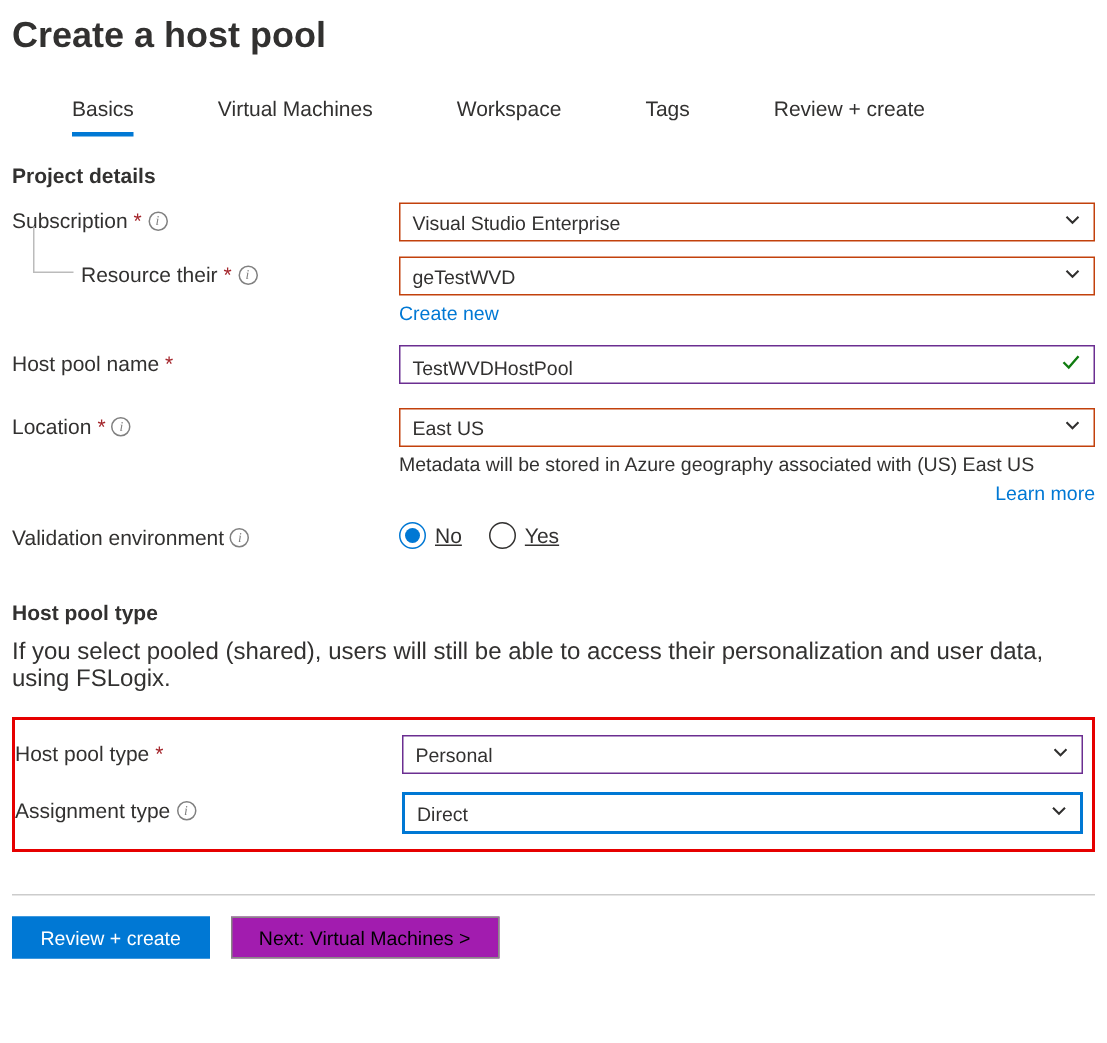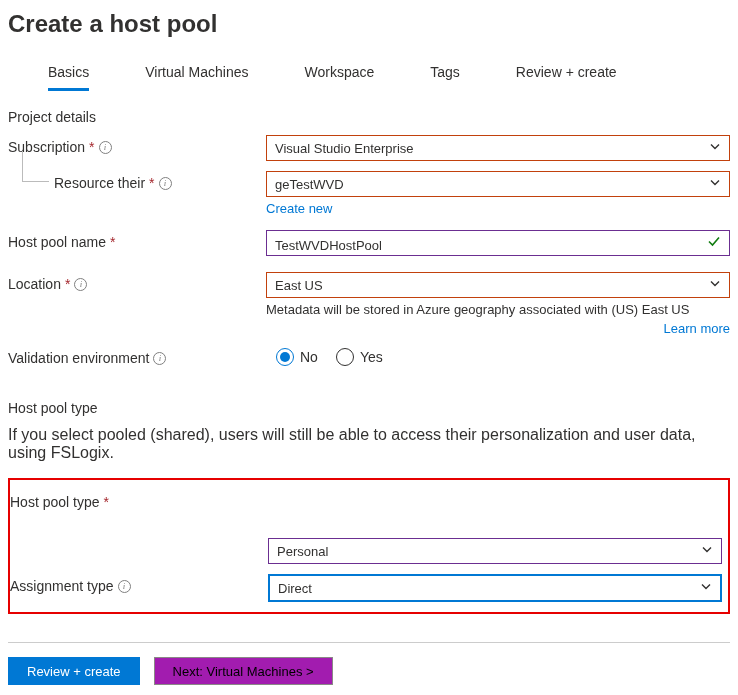--- a/index.html
+++ b/index.html
@@ -30,21 +30,21 @@
     color: #323130;
     cursor: pointer;
     border-bottom: 3px solid transparent;
     margin-left: 30px;
   }
   .tab.active {
     border-bottom-color: #0078d4;
     font-weight: 400;
   }
   .section-title {
-    font-weight: 400;
+    font-weight: 700;
     font-size: 14px;
     margin: 18px 0 10px 0;
   }
   .section-desc {
     font-size: 16px;
     color: #323130;
     margin-bottom: 16px;
   }
   .form-row {
     display: flex;
@@ -114,38 +114,38 @@
     cursor: pointer;
     display: inline-block;
     margin-top: 4px;
   }
   .helper {
     font-size: 13px;
     color: #323130;
     margin-top: 4px;
   }
   .helper-right { text-align: right; }
-  .radio-row { display:flex; gap:18px; align-items:center; padding-top:2px;}
+  .radio-row { display:flex; gap:18px; align-items:center; padding-top:2px;text-decoration:underline;}
   .radio {
     display:flex; align-items:center; gap:6px; cursor:pointer;
   }
   .radio-dot {
     width:18px; height:18px; border:1px solid #323130; border-radius:50%;
     display:flex; align-items:center; justify-content:center;
   }
   .radio-dot.checked { border-color:#0078d4; border-width:1px;}
   .radio-dot.checked::after {
     content:""; width:10px; height:10px; border-radius:50%; background:#0078d4;
   }
   .highlight-box {
     border: 2px solid #e60000;
     padding: 10px 6px 10px 0;
     margin-top: 10px;
   }
-  .select-box.purple-border { border-color: #6b2e91; margin-top: 48px; }
+  .select-box.purple-border { border-color: #6b2e91; }
   .select-box.blue-border { border-color: #0078d4; border-width: 2px; height:28px;}
   .footer-sep {
     border: none;
     border-top: 1px solid #ccc;
     margin: 28px 0 14px 0;
   }
   .footer-buttons {
     display:flex; gap:14px;
   }
   .btn {
@@ -250,21 +250,21 @@
           <svg class="chev" viewBox="0 0 12 12">
               <path d="M2 4 L6 8 L10 4"></path>
             </svg>
         </span>
       </div>
       <div class="helper">Metadata will be stored in Azure geography associated with (US) East US</div>
       <div class="helper-right"><span class="link">Learn more</span></div>
     </div>
   </div>
 
-  <div class="form-row" style="margin-top:10px;gap:10px;">
+  <div class="form-row" style="margin-top:10px;">
     <div class="label-col">
       <span>Validation environment</span>
       <span class="info-icon">i</span>
     </div>
     <div class="field-col">
       <div class="radio-row">
         <div class="radio">
           <span class="radio-dot checked"></span>
           <span>No</span>
         </div>

